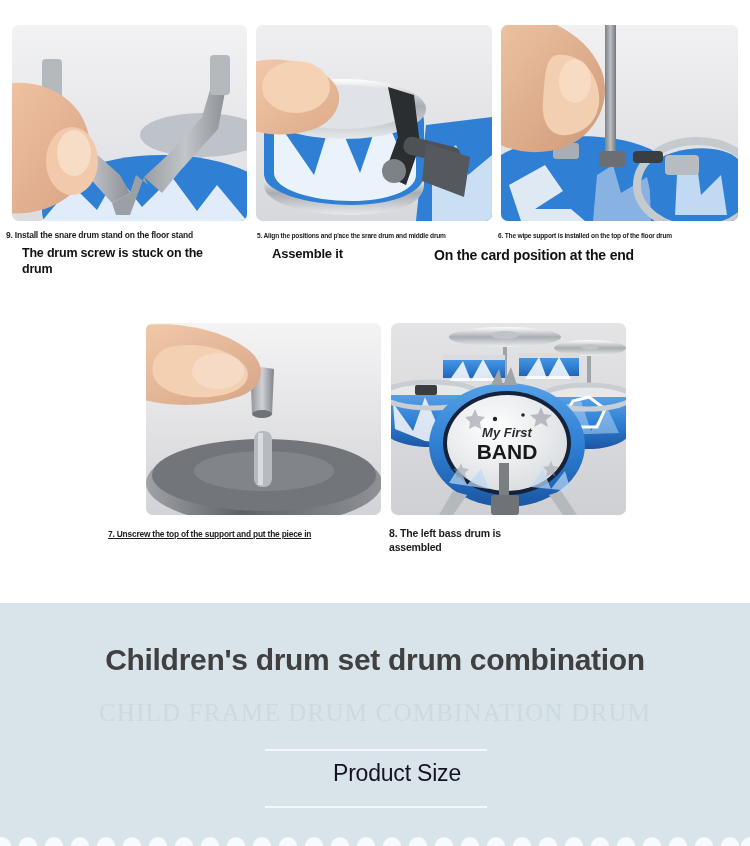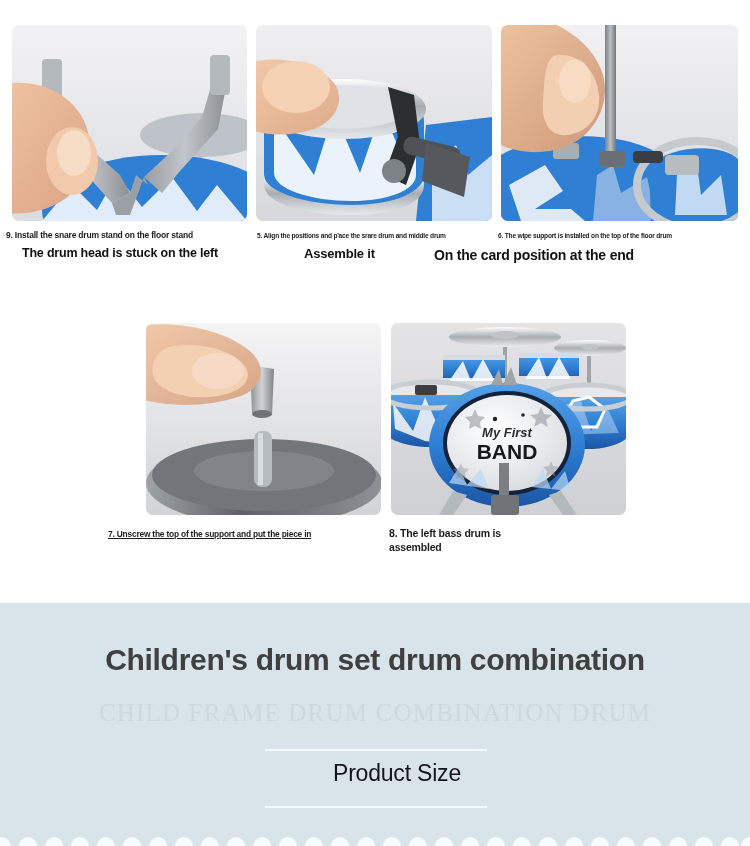--- a/index.html
+++ b/index.html
@@ -212,24 +212,24 @@
       <rect x="132" y="126" width="30" height="12" rx="4" fill="#3a3d41"></rect>
       <rect x="164" y="130" width="34" height="20" rx="4" fill="#b7bcc1"></rect>
 
       <path d="M-6 -10 C36 -16 84 6 100 44 C112 74 96 110 64 122 C30 134 -6 124 -20 104 L-20 -10 Z" fill="url(#skin6)"></path>
       <path d="M56 30 C78 28 96 46 98 70 C100 92 86 108 66 110 C50 112 40 98 42 76 C44 52 44 32 56 30 Z" fill="#f3cfb2"></path>
       <ellipse cx="74" cy="56" rx="16" ry="22" fill="#f8ddc6" opacity="0.8"></ellipse>
     </svg>
   </div>
 
   <div class="cap-num" style="left:6px; top:230px; width:244px; font-size:8.5px;">9. Install the snare drum stand on the floor stand</div>
-  <div class="cap-sub" style="left:22px; top:245px; width:200px; font-size:12.5px;">The drum head is stuck on the left</div>
+  <div class="cap-sub" style="left:22px; top:245px; width:200px; font-size:12.5px;">The drum screw is stuck on the drum</div>
 
   <div class="cap-num" style="left:257px; top:232px; width:240px; font-size:6.6px;">5. Align the positions and p'ace the srare drum and middle drum</div>
-  <div class="cap-sub" style="left:272px; top:246px; width:220px; font-size:13px;margin-left:32px;">Assemble it</div>
+  <div class="cap-sub" style="left:272px; top:246px; width:220px; font-size:13px;">Assemble it</div>
 
   <div class="cap-num" style="left:498px; top:232px; width:250px; font-size:6.6px;">6. The wipe support is installed on the top of the floor drum</div>
   <div class="cap-sub" style="left:434px; top:246px; width:280px; font-size:14px;">On the card position at the end</div>
 
   <div class="photo" style="left:146px; top:323px; width:235px; height:192px;">
     <svg viewBox="0 0 235 192" preserveAspectRatio="none">
       <defs>
         <linearGradient id="bg7" x1="0" y1="0" x2="0" y2="1">
           <stop offset="0" stop-color="#f4f4f5"></stop>
             <stop offset="1" stop-color="#d2d3d7"></stop>

